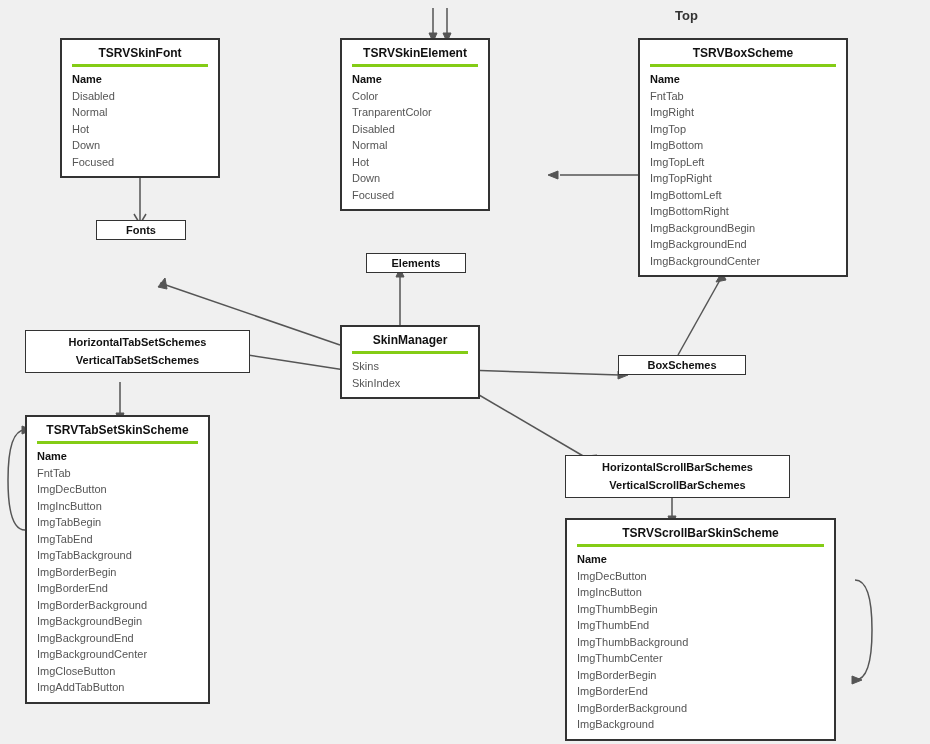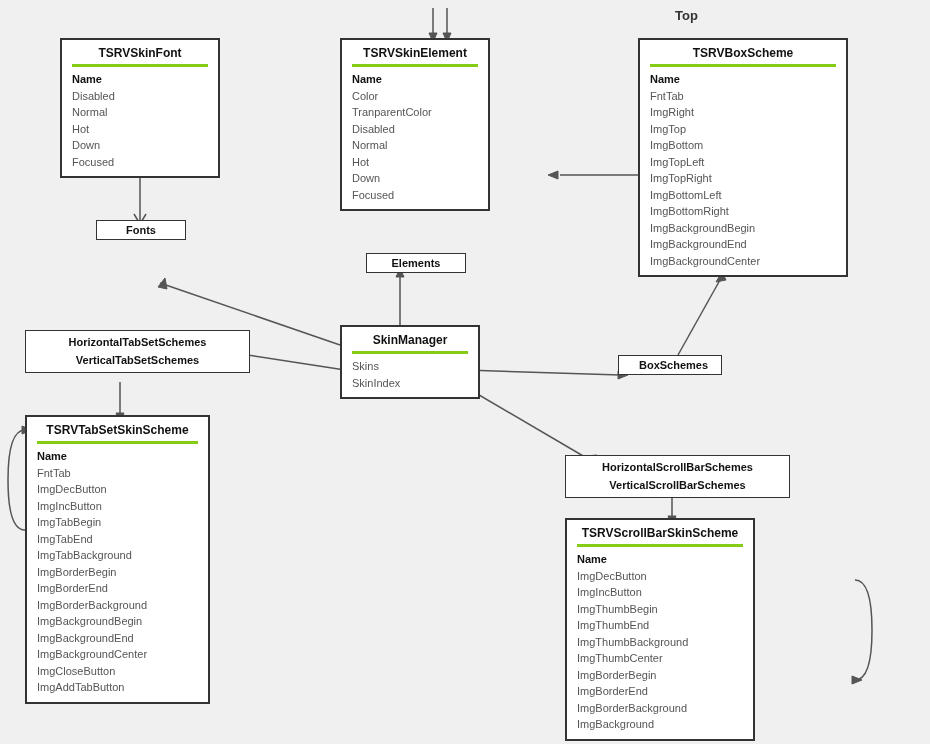--- a/index.html
+++ b/index.html
@@ -192,30 +192,30 @@
     <div class="field">ImgBottom</div>
     <div class="field">ImgTopLeft</div>
     <div class="field">ImgTopRight</div>
     <div class="field">ImgBottomLeft</div>
     <div class="field">ImgBottomRight</div>
     <div class="field">ImgBackgroundBegin</div>
     <div class="field">ImgBackgroundEnd</div>
     <div class="field">ImgBackgroundCenter</div>
   </div>
 
-  <div class="connector-label" style="left:618px; top:355px; width:104px;">
+  <div class="connector-label" style="left:618px; top:355px; width:128px;">
     <span>BoxSchemes</span>
   </div>
 
   <div class="connector-label" style="left:565px; top:455px; width:225px; line-height:1.6;">
     <div>HorizontalScrollBarSchemes</div>
     <div>VerticalScrollBarSchemes</div>
   </div>
 
-  <div class="uml-box" style="left:565px; top:518px; width:190px;">
+  <div class="uml-box" style="left:565px; top:518px; width:271px;">
     <div class="box-title">TSRVScrollBarSkinScheme</div>
     <div class="field bold-field">Name</div>
     <div class="field">ImgDecButton</div>
     <div class="field">ImgIncButton</div>
     <div class="field">ImgThumbBegin</div>
     <div class="field">ImgThumbEnd</div>
     <div class="field">ImgThumbBackground</div>
     <div class="field">ImgThumbCenter</div>
     <div class="field">ImgBorderBegin</div>
     <div class="field">ImgBorderEnd</div>

